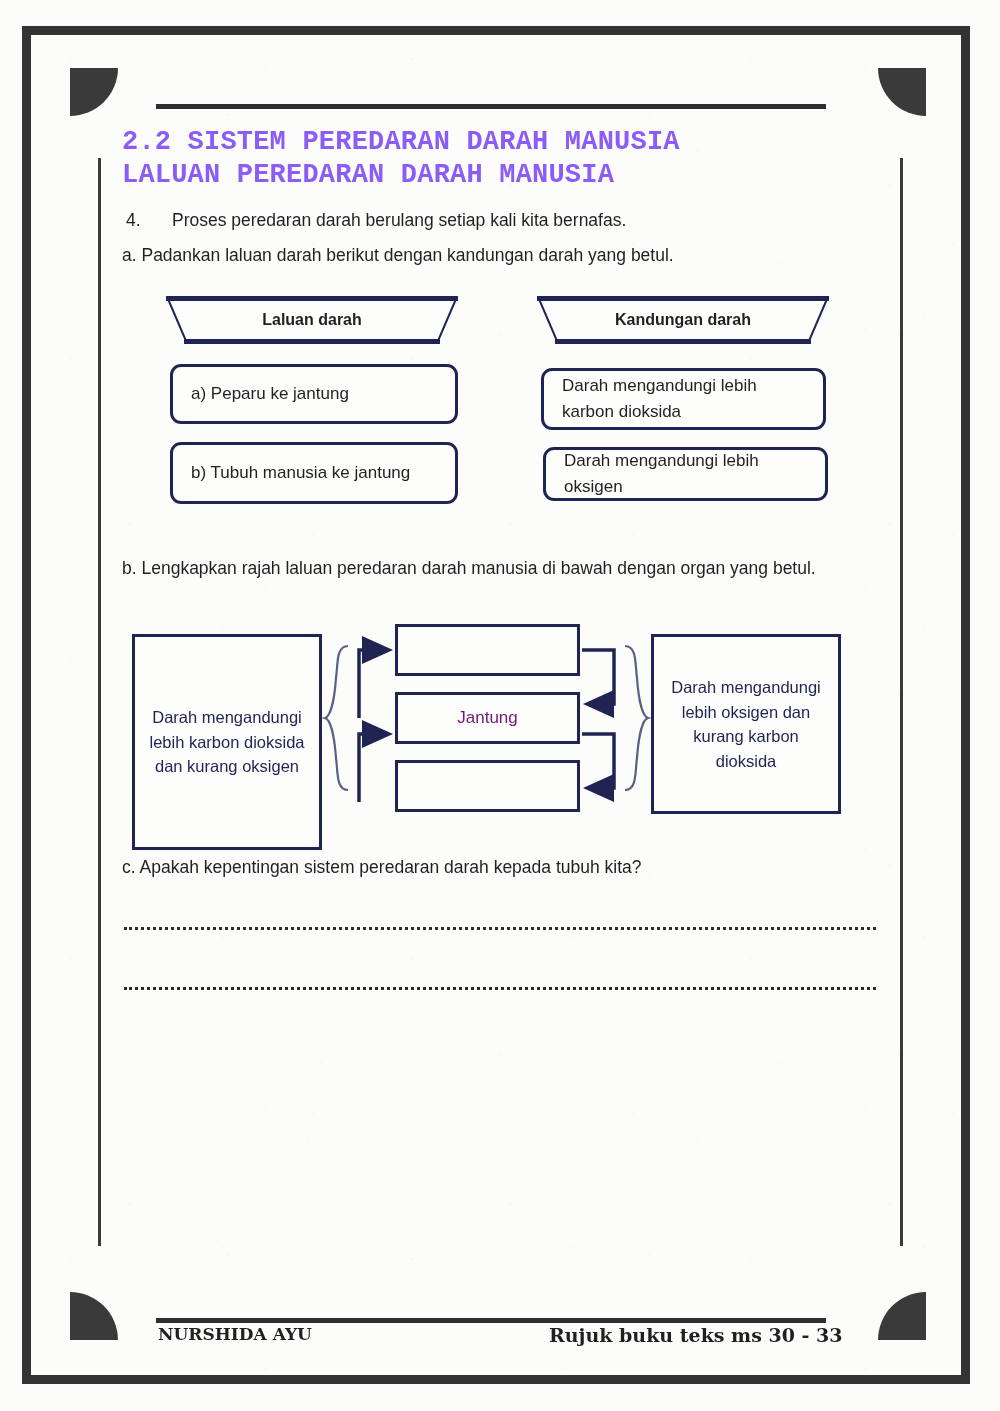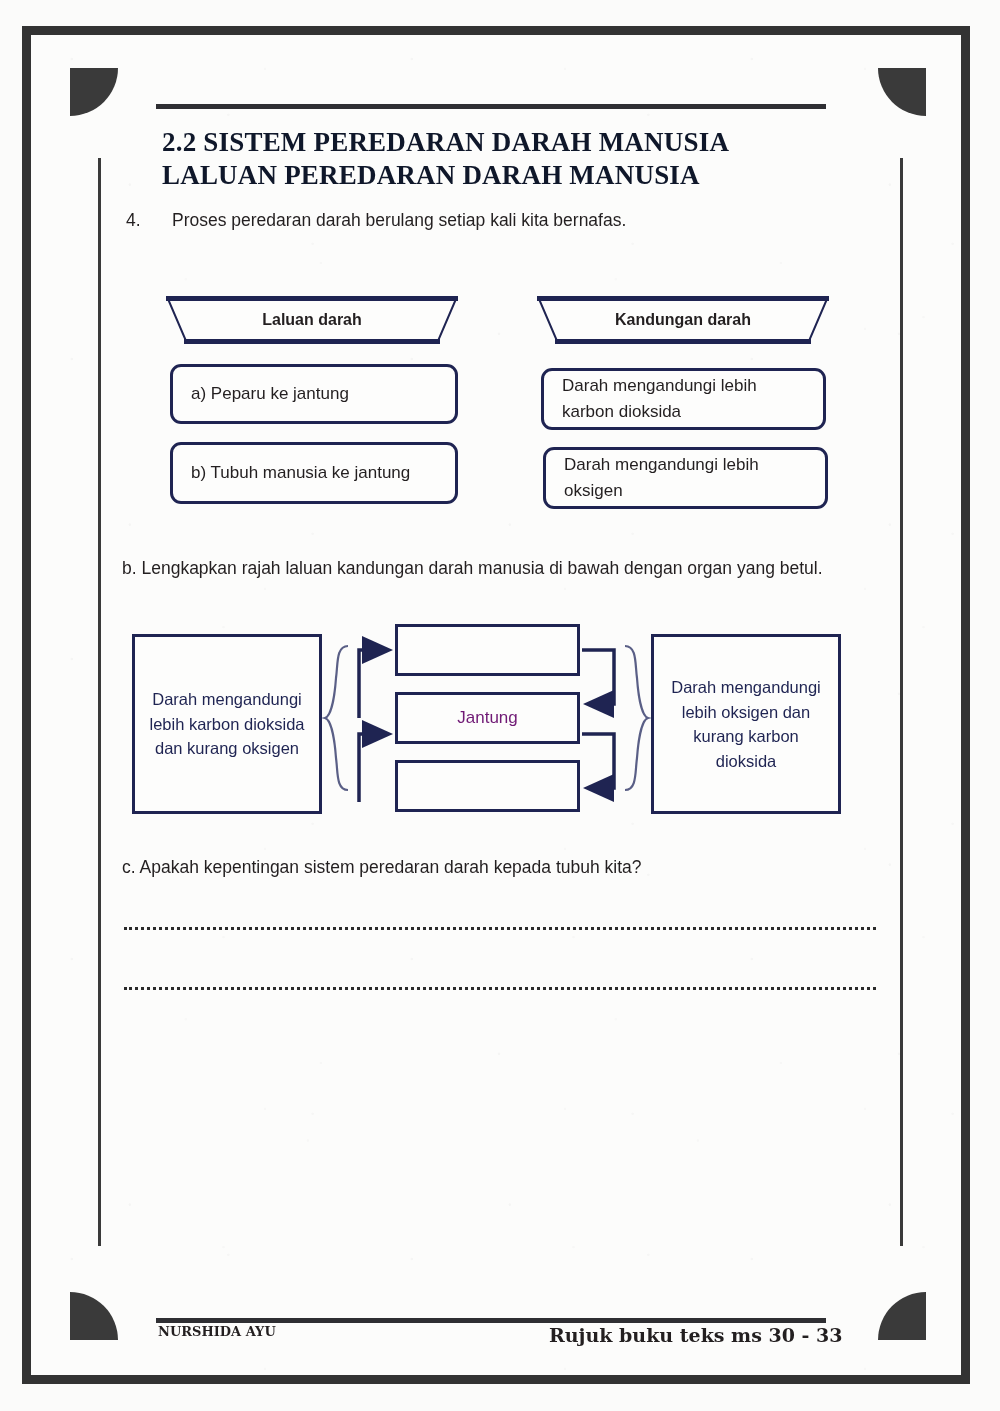--- a/index.html
+++ b/index.html
@@ -65,23 +65,23 @@
     font-weight:bold;font-size:21px;letter-spacing:.4px;
     color:#2a2a33;
   }
   #header-rule{
     position:absolute;left:156px;top:104px;width:670px;height:5px;background:#2f2f33;
   }
 
   
   #title-block{position:absolute;left:122px;top:126px;width:760px;}
   .maintitle{
-    font-family:Liberation Serif, serif;
+    font-family:Liberation Mono, monospace;
     font-weight:bold;font-size:27px;line-height:33px;
-    color:#0f172a;letter-spacing:.2px;margin-left:40px;
+    color:#8b5cf6;letter-spacing:.2px;
   }
 
   
   .body-line{
     position:absolute;
     font-family:"Liberation Sans", sans-serif;
     font-size:17.5px;color:#231f20;line-height:25px;
   }
   #q4-num{left:126px;top:208px;}
   #q4-text{left:172px;top:208px;}
@@ -106,54 +106,54 @@
     position:absolute;box-sizing:border-box;
     border:3px solid #1f2452;border-radius:11px;background:#fdfdfc;
     display:flex;align-items:center;
     padding:0 18px;
     font-size:17px;color:#231f20;line-height:26px;
     font-family:"Liberation Sans", sans-serif;
   }
   #opt-a{left:170px;top:364px;width:288px;height:60px;}
   #opt-b{left:170px;top:442px;width:288px;height:62px;}
   #opt-c{left:541px;top:368px;width:285px;height:62px;}
-  #opt-d{left:543px;top:447px;width:285px;height:62px;}
+  #opt-d{left:543px;top:447px;width:285px;height:54px;}
 
   
   #diagram{position:absolute;left:122px;top:612px;width:740px;height:215px;}
   .dbox{
     position:absolute;box-sizing:border-box;
     border:3px solid #1f2452;background:#fdfdfc;
     display:flex;align-items:center;justify-content:center;
     text-align:center;
     font-size:16.5px;line-height:24.5px;color:#1f2452;
     font-family:"Liberation Sans", sans-serif;
   }
-  #dbox-left{left:10px;top:22px;width:190px;height:180px;padding:4px 8px;}
+  #dbox-left{left:10px;top:22px;width:190px;height:216px;padding:4px 8px;}
   #dbox-right{left:529px;top:22px;width:190px;height:180px;padding:4px 8px;}
   .dbox-mid{left:273px;width:185px;height:52px;color:#701a75;font-size:17px;}
   #dbox-top{top:12px;}
   #dbox-center{top:80px;}
   #dbox-bottom{top:148px;}
   #diagram-connectors{position:absolute;left:0;top:0;}
 
   
   .dotline{
     position:absolute;left:124px;width:752px;height:0;
     border-bottom:3px dotted #2b2b2b;
   }
   #dotline-1{top:927px;}
   #dotline-2{top:987px;}
 
   
   #footer-rule{position:absolute;left:156px;top:1318px;width:670px;height:5px;background:#2f2f33;}
   .footer-text{
     position:absolute;top:1324px;
     font-family:"DejaVu Serif", serif;
-    font-weight:bold;font-size:13px;color:#231f20;
+    font-weight:bold;font-size:17px;color:#231f20;
   }
   #footer-left{left:158px;}
   #footer-right{left:549px;font-family:"DejaVu Serif", serif;font-size:19px;}
 </style>
 </head>
 <body>
 
 <div id="page">
 
   <div id="outer-frame"></div>
@@ -169,20 +169,21 @@
 
   <div id="header-rule"></div>
 
   <div id="title-block">
     <div class="maintitle">2.2 SISTEM PEREDARAN DARAH MANUSIA</div>
     <div class="maintitle">LALUAN PEREDARAN DARAH MANUSIA</div>
   </div>
 
   <div class="body-line" id="q4-num">4.</div>
   <div class="body-line" id="q4-text">Proses peredaran darah berulang setiap kali kita bernafas.</div>
+  <div class="body-line" id="qa-text">a. Padankan laluan darah berikut dengan kandungan darah yang betul.</div>
 
   <div class="banner" id="banner-left">
     <svg width="292" height="48" viewBox="0 0 292 48">
       <polygon points="2,3 290,3 272,45 20,45" fill="#fdfdfc" stroke="#1f2452" stroke-width="2"></polygon>
       <rect x="0" y="0" width="292" height="5" fill="#1f2452"></rect>
       <rect x="18" y="43" width="256" height="5" fill="#1f2452"></rect>
     </svg>
     <div class="banner-label">Laluan darah</div>
   </div>
 
@@ -193,21 +194,21 @@
       <rect x="18" y="43" width="256" height="5" fill="#1f2452"></rect>
     </svg>
     <div class="banner-label">Kandungan darah</div>
   </div>
 
   <div class="optbox" id="opt-a">a) Peparu ke jantung</div>
   <div class="optbox" id="opt-b">b) Tubuh manusia ke jantung</div>
   <div class="optbox" id="opt-c">Darah mengandungi lebih karbon dioksida</div>
   <div class="optbox" id="opt-d">Darah mengandungi lebih oksigen</div>
 
-  <div class="body-line" id="qb-text">b. Lengkapkan rajah laluan kandungan darah manusia di bawah dengan organ yang betul.</div>
+  <div class="body-line" id="qb-text">b. Lengkapkan rajah laluan peredaran darah manusia di bawah dengan organ yang betul.</div>
 
   <div id="diagram">
     <svg id="diagram-connectors" width="740" height="215" viewBox="0 0 740 215">
       <defs>
         <marker id="arrR" markerWidth="9" markerHeight="9" refX="7.5" refY="4" orient="auto">
           <path d="M0,0 L9,4 L0,8 z" fill="#1f2452"></path>
         </marker>
         <marker id="arrL" markerWidth="9" markerHeight="9" refX="7.5" refY="4" orient="auto">
           <path d="M0,0 L9,4 L0,8 z" fill="#1f2452"></path>
         </marker>

